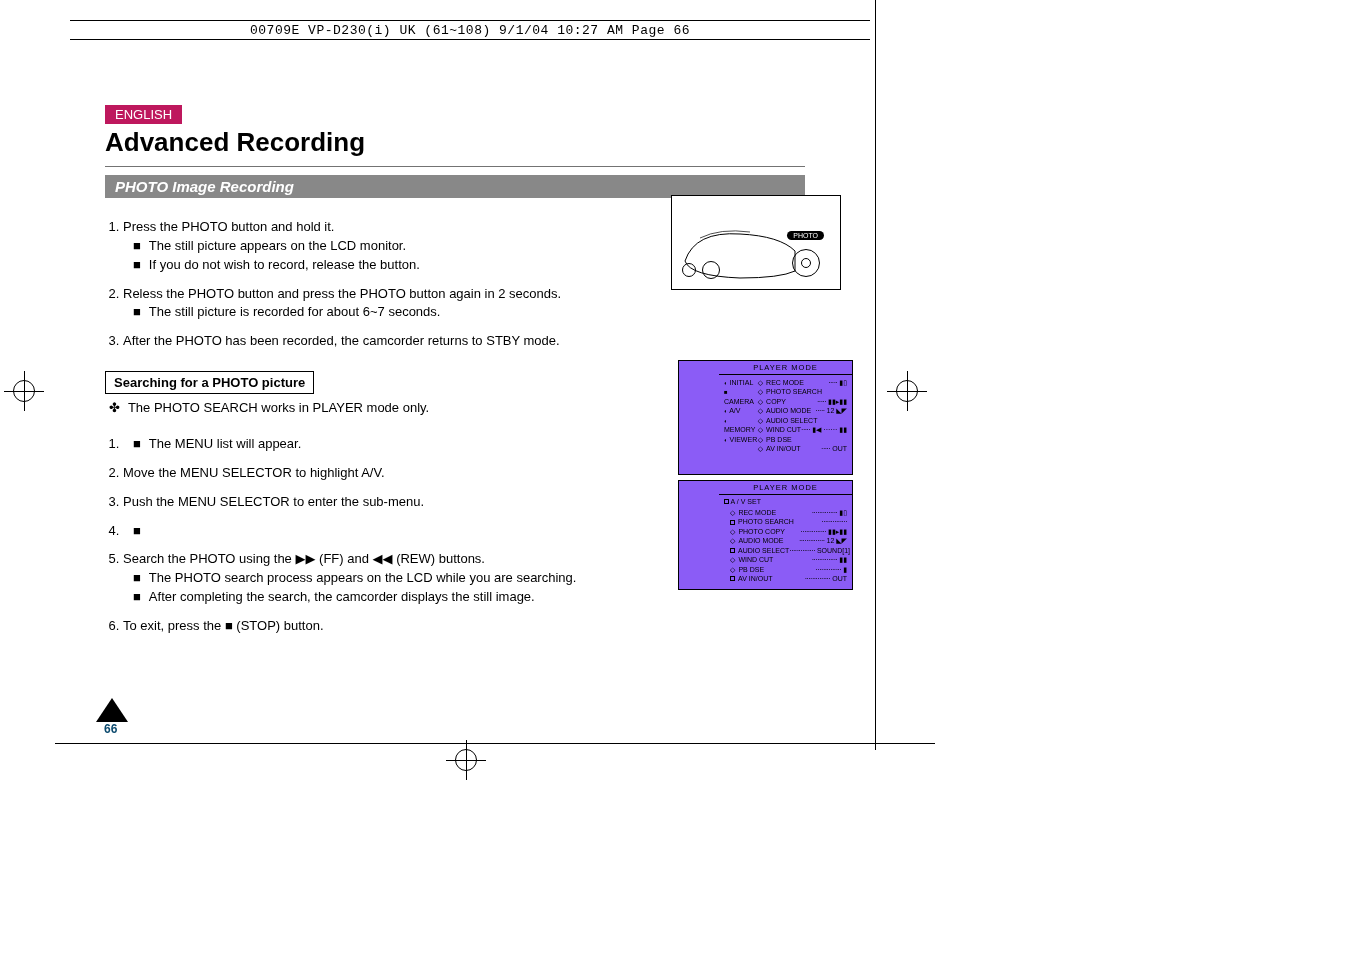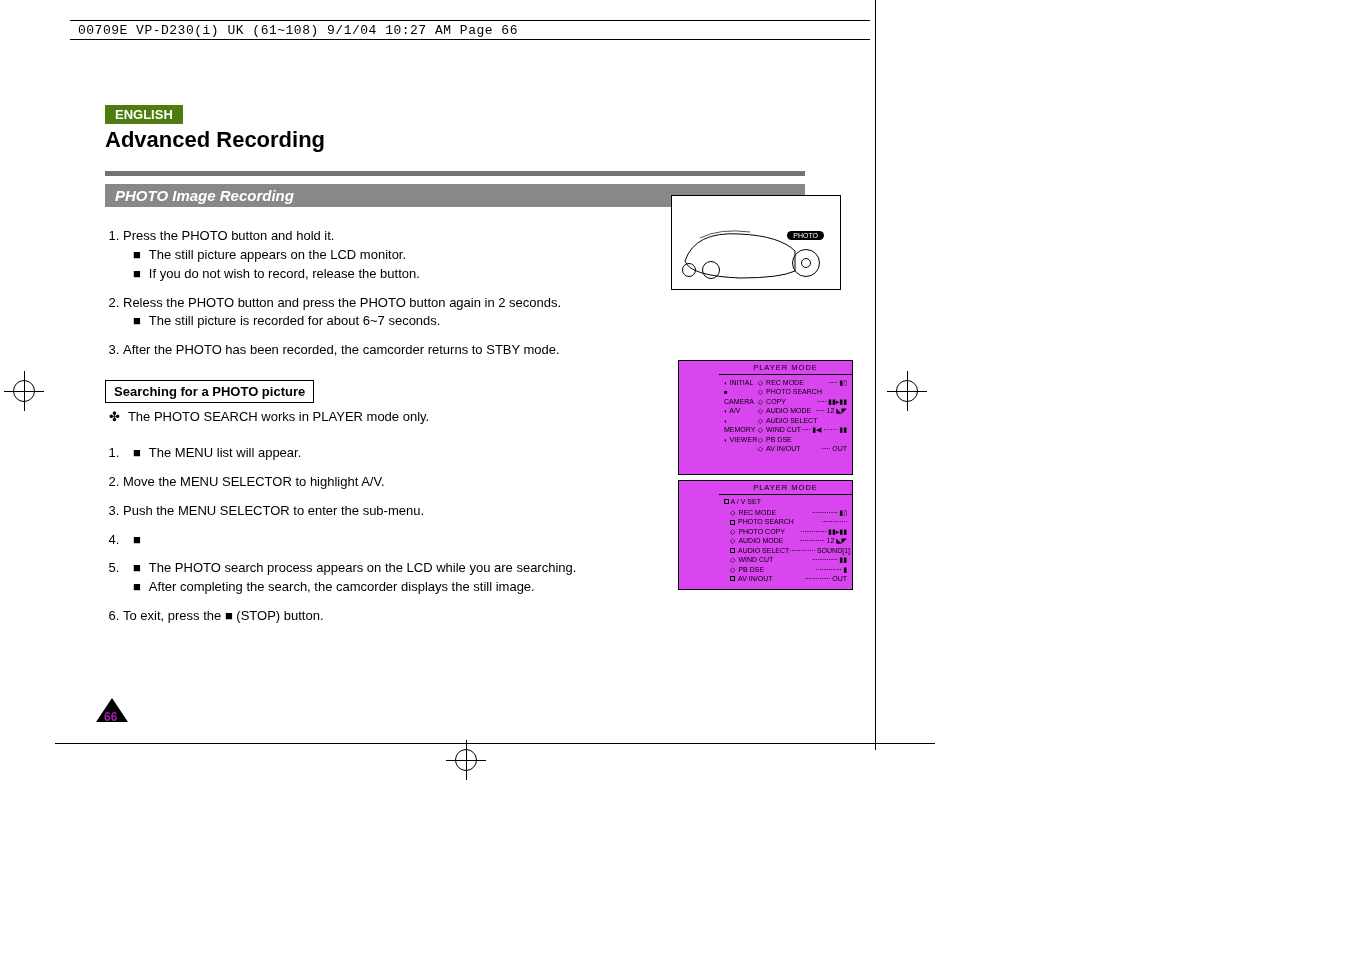--- a/index.html
+++ b/index.html
@@ -16,20 +16,21 @@
       top: 20px;
       left: 70px;
       width: 800px;
       height: 20px;
       border-top: 1px solid #000;
       border-bottom: 1px solid #000;
       font-family: 'Courier New', monospace;
       font-size: 13px;
       padding: 2px 8px;
       letter-spacing: 0.5px;
+      text-align: center;
     }
     .crop-mark {
       position: absolute;
       width: 40px;
       height: 40px;
     }
     .crop-mark::before, .crop-mark::after {
       content: '';
       position: absolute;
       background: #000;
@@ -89,33 +90,33 @@
       bottom: 210px;
       left: 55px;
     }
     .content {
       position: absolute;
       top: 105px;
       left: 105px;
       width: 740px;
     }
     .lang-badge {
-      background: #4d7c0f;
+      background: #be185d;
       color: #fff;
-      font-weight: bold;
+      font-weight: normal;
       font-size: 13px;
       padding: 2px 10px;
       display: inline-block;
     }
     .section-title {
-      font-size: 22px;
+      font-size: 26px;
       font-weight: bold;
       margin-top: 3px;
-      border-bottom: 5px solid #737373;
-      padding-bottom: 18px;
+      border-bottom: 1px solid #737373;
+      padding-bottom: 8px;
       width: 700px;
     }
     .sub-title-bar {
       background: #888;
       color: #fff;
       font-style: italic;
       font-weight: bold;
       font-size: 15px;
       padding: 3px 10px;
       margin-top: 8px;
@@ -227,33 +228,33 @@
     }
     .triangle-badge {
       width: 0; height: 0;
       border-left: 16px solid transparent;
       border-right: 16px solid transparent;
       border-bottom: 24px solid #000;
       position: relative;
     }
     .triangle-badge span {
       position: absolute;
-      top: 12px;
+      top: 24px;
       left: -8px;
-      color: #a21caf;
+      color: #0c4a6e;
       font-size: 12px;
       font-weight: bold;
     }
     .menu-screenshot {
       position: absolute;
       width: 175px;
       border: 1px solid #000;
       font-size: 7px;
       font-family: Arial, sans-serif;
-      background: #d946ef;
+      background: #8b5cf6;
       padding-left: 40px;
     }
     .menu-screenshot .menu-title {
       text-align: center;
       border-bottom: 1px solid #000;
       padding: 2px;
       letter-spacing: 1px;
       font-size: 7.5px;
     }
     .menu-body {
@@ -349,20 +350,21 @@
         </li>
         <li>
           <div>Push the MENU SELECTOR to enter the sub-menu.</div>
         </li>
         <li>
           <div class="sub-bullet">
             <span class="bullet">■</span>
           </div>
         </li>
         <li>
+          <div>Search the PHOTO using the  ▶▶ (FF) and  ◀◀ (REW) buttons.</div>
           <div class="sub-bullet">
             <span class="bullet">■</span>
             <span>The PHOTO search process appears on the LCD while you are searching.</span>
           </div>
           <div class="sub-bullet">
             <span class="bullet">■</span>
             <span>After completing the search, the camcorder displays the still image.</span>
           </div>
         </li>
         <li>

